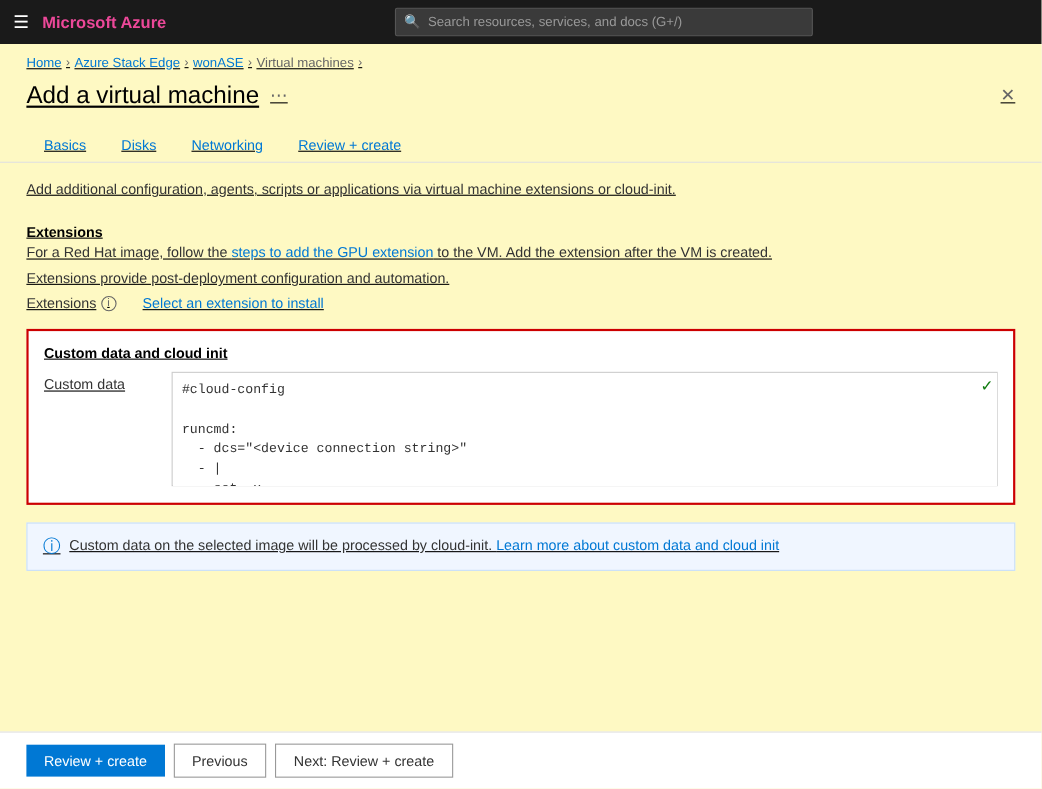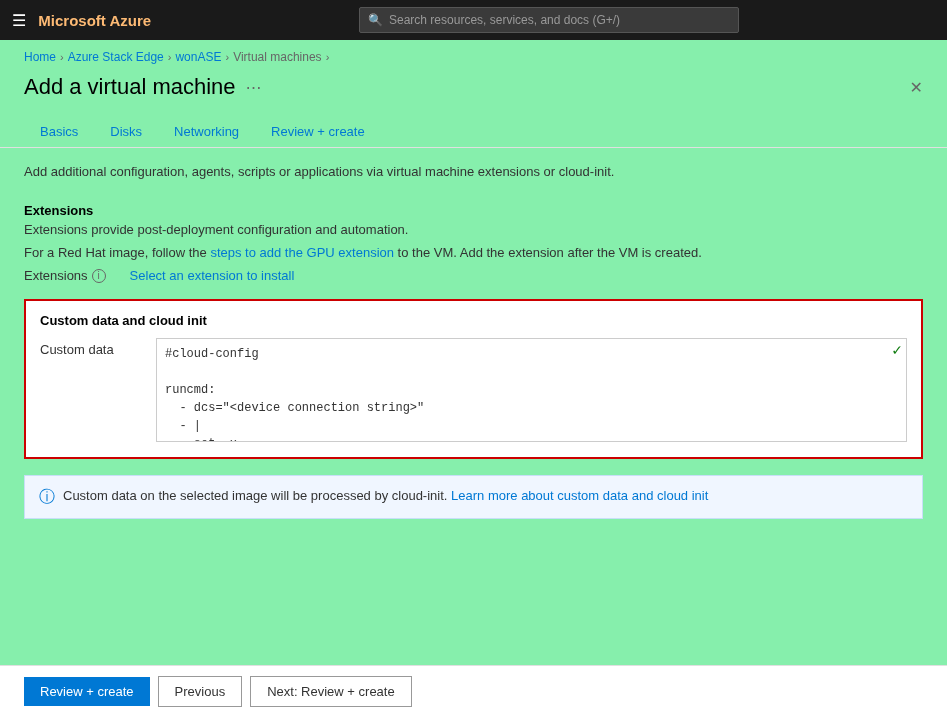--- a/index.html
+++ b/index.html
@@ -9,21 +9,21 @@
     .topbar {
       background: #1a1a1a;
       color: #fff;
       height: 40px;
       display: flex;
       align-items: center;
       padding: 0 12px;
       gap: 12px;
     }
     .topbar-hamburger { font-size: 16px; cursor: pointer; color: #fff; }
-    .topbar-title { font-size: 15px; font-weight: 600; color: #fdba74; flex: 0 0 auto; }
+    .topbar-title { font-size: 15px; font-weight: 600; color: #ec4899; flex: 0 0 auto; }
     .topbar-search {
       flex: 1;
       max-width: 380px;
       margin: 0 auto;
       background: #3a3a3a;
       border: 1px solid #555;
       border-radius: 2px;
       display: flex;
       align-items: center;
       padding: 0 8px;
@@ -35,25 +35,26 @@
       outline: none;
       color: #ccc;
       font-size: 12px;
       width: 100%;
     }
     .topbar-search input::placeholder { color: #999; }
     .search-icon-unicode { color: #999; margin-right: 6px; font-size: 12px; }
 
     
     .main-container {
-      background: #86efac;
+      background: #fef9c3;
       margin: 0;
       padding: 0;
       min-height: calc(717px - 40px);
       position: relative;
+      text-decoration: underline;
     }
 
     
     .breadcrumb {
       padding: 10px 24px 6px;
       font-size: 12px;
       color: #0078d4;
       display: flex;
       align-items: center;
       gap: 4px;
@@ -303,24 +304,24 @@
     <button class="tab-item">Networking</button>
     <button class="tab-item">Review + create</button>
   </div>
 
   <div class="tab-content">
 
     <p class="section-description">Add additional configuration, agents, scripts or applications via virtual machine extensions or cloud-init.</p>
 
     <div>
       <p class="section-title">Extensions</p>
-      <p class="section-subtitle">Extensions provide post-deployment configuration and automation.</p>
       <p class="section-subtitle">
         <span>For a Red Hat image, follow the </span><a href="#" class="gpu-link">steps to add the GPU extension</a><span> to the VM. Add the extension after the VM is created.</span>
       </p>
+      <p class="section-subtitle">Extensions provide post-deployment configuration and automation.</p>
     </div>
 
     <div class="extensions-row">
       <div class="extensions-label">
         <span>Extensions</span>
         <span class="info-icon">i</span>
       </div>
       <a href="#" class="select-extension-link">Select an extension to install</a>
     </div>
 

